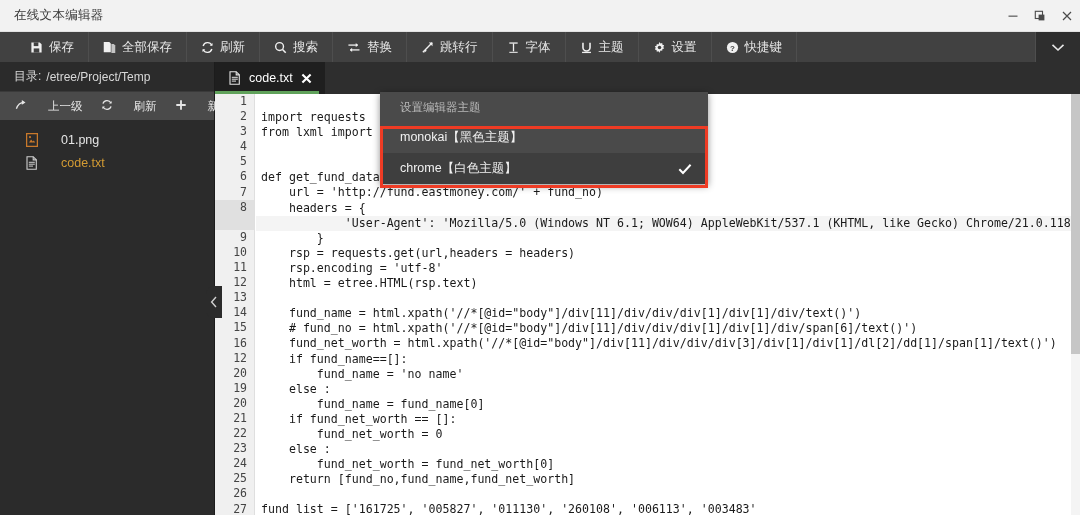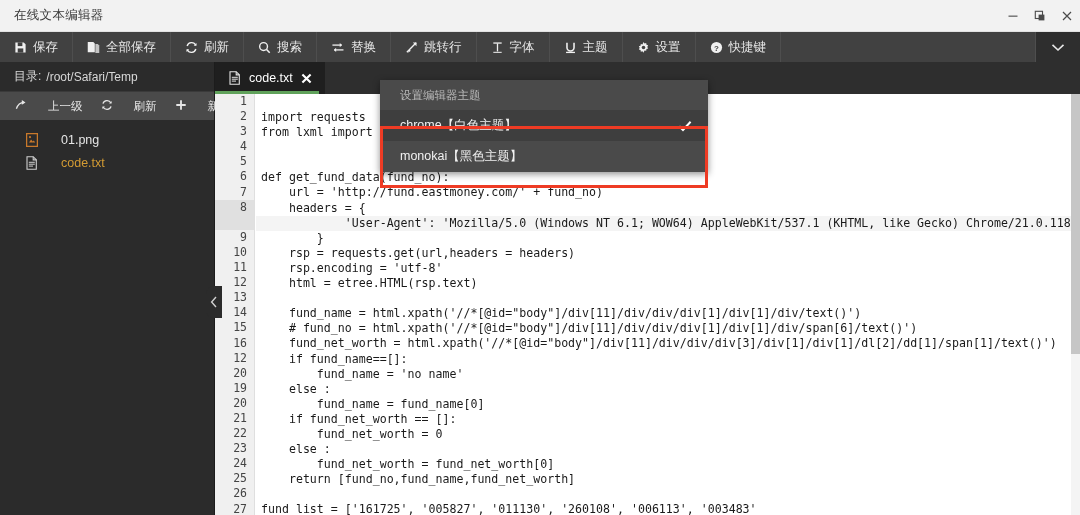--- a/index.html
+++ b/index.html
@@ -27,21 +27,21 @@
   .win-btn {
     width: 27px; height: 32px; display: flex; align-items: center; justify-content: center;
     color: #4a4a4a;
   }
   .win-btn svg { display: block; }
 
   
   .toolbar {
     position: absolute; top: 32px; left: 0; width: 1080px; height: 30px;
     background: #414141;
-    display: flex; align-items: stretch;
+    display: flex; align-items: stretch; padding-left: 16px;
   }
   .tb-item {
     display: flex; align-items: center; gap: 6px;
     padding: 0 14px; color: #e8e8e8; font-size: 12.5px;
     border-right: 1px solid #4e4e4e;
     white-space: nowrap;
   }
   .tb-item .ic { display: flex; align-items: center; color: #f0f0f0; }
   .tb-item .ic svg { display: block; }
   .tb-spacer { flex: 1; border-right: 1px solid #4e4e4e; }
@@ -139,21 +139,21 @@
   .vscroll {
     position: absolute; right: 0; top: 94px; width: 9px; height: 421px;
     background: #f4f4f4;
   }
   .vscroll-thumb {
     position: absolute; right: 0; top: 0; width: 9px; height: 260px; background: #c6c6c6;
   }
 
   
   .theme-popup {
-    position: absolute; left: 380px; top: 80px; width: 328px; height: 92px;
+    position: absolute; left: 380px; top: 92px; width: 328px; height: 92px;
     background: #4a4a4a; box-shadow: 0 2px 7px rgba(0,0,0,.45);
   }
   .theme-title {
     height: 30px; line-height: 30px; padding-left: 20px;
     font-size: 11.5px; color: #b9b9b9;
   }
   .theme-opt {
     height: 31px; display: flex; align-items: center;
     padding: 0 16px 0 20px; font-size: 12.5px; color: #f1f1f1;
   }
@@ -311,21 +311,21 @@
         </svg>
       </span>
     </div>
   </div>
 
   <div class="sidebar">
 
     <div class="dir-bar">
       <span>目录:</span>
       <span style="width:5px"></span>
-      <span>/root/Safari/Temp</span>
+      <span>/etree/Project/Temp</span>
     </div>
 
     <div class="file-actions">
       <div class="fa-item">
         <span class="ic">
           <svg width="12" height="12" viewBox="0 0 13 13">
             <path d="M1.5 10.5c1.6-4.8 5-6.6 8.4-6.8" fill="none" stroke="currentColor" stroke-width="1.4"></path>
             <path d="M7.4 1.2l4 2.6-4 2.5z" fill="currentColor"></path>
           </svg>
         </span>
@@ -473,27 +473,27 @@
   <div class="collapse-handle">
     <span>
       <svg width="8" height="12" viewBox="0 0 8 12">
         <path d="M6 1L1.6 6 6 11" fill="none" stroke="currentColor" stroke-width="1.4"></path>
       </svg>
     </span>
   </div>
 
   <div class="theme-popup">
     <div class="theme-title">设置编辑器主题</div>
+    <div class="theme-opt">
+      <span class="opt-label">monokai【黑色主题】</span>
+    </div>
     <div class="theme-opt active">
       <span class="opt-label">chrome【白色主题】</span>
       <span class="check">
         <svg width="14" height="12" viewBox="0 0 14 12">
           <path d="M1.3 6.2L5 10 12.6 1.8" fill="none" stroke="currentColor" stroke-width="2"></path>
         </svg>
       </span>
     </div>
-    <div class="theme-opt">
-      <span class="opt-label">monokai【黑色主题】</span>
-    </div>
   </div>
   <div class="redbox"></div>
 
 </div>
 
 </body></html>

